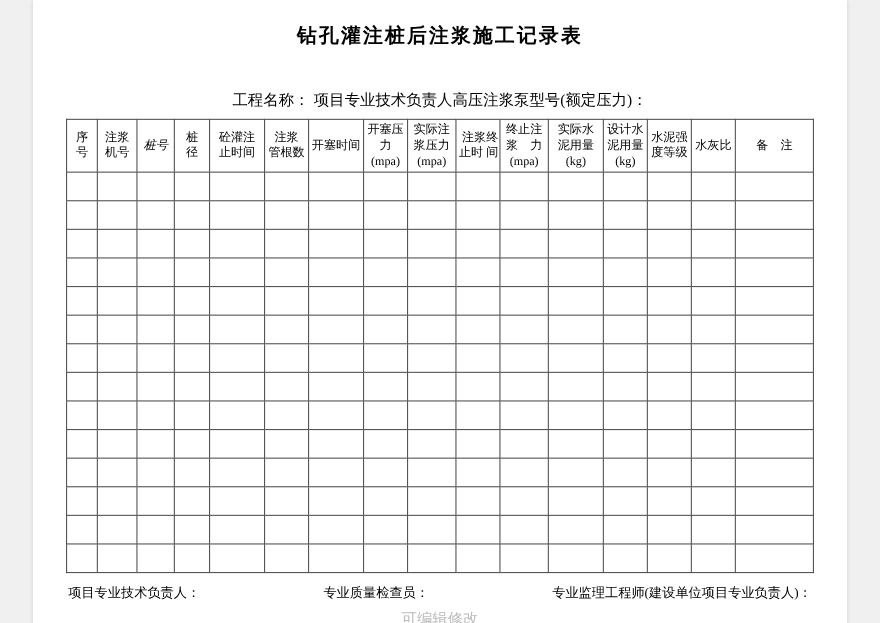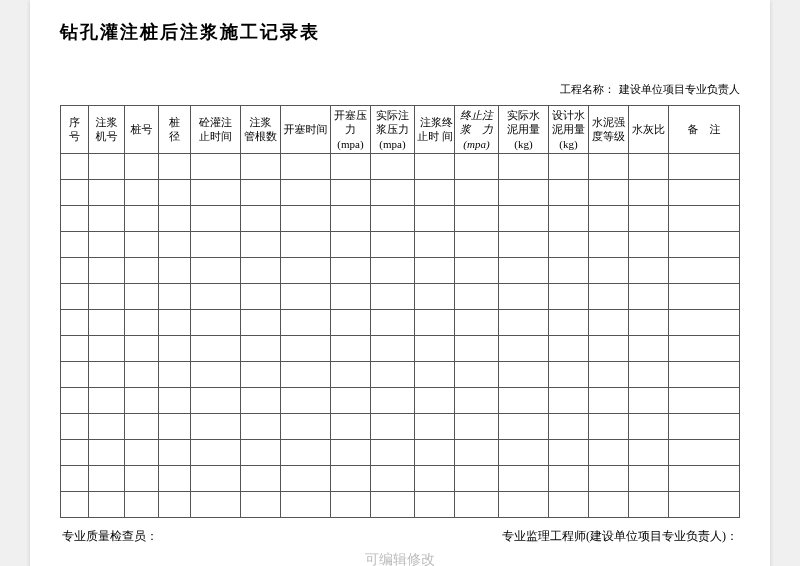--- a/index.html
+++ b/index.html
@@ -12,30 +12,30 @@
       font-family: "SimSun", "宋体", serif;
     }
     .page {
       background: #fff;
       width: 740px;
       min-height: 520px;
       padding: 20px 30px 16px 30px;
       box-shadow: 0 1px 4px rgba(0,0,0,0.15);
     }
     .main-title {
-      text-align: left;
+      text-align: center;
       font-size: 18px;
       font-weight: bold;
       margin-bottom: 10px;
       letter-spacing: 2px;
     }
     .header-info {
       display: flex;
-      justify-content: flex-end;
-      font-size: 11px;
+      justify-content: center;
+      font-size: 14px;
       margin-bottom: 8px;
       margin-top: 38px;
     }
     .header-info .left, .header-info .right {
       display: flex;
       align-items: center;
       gap: 4px;
     }
     table {
       width: 100%;
@@ -49,29 +49,29 @@
       padding: 2px 1px;
       height: 28px;
       line-height: 1.3;
     }
     th {
       background: #fff;
       font-weight: normal;
     }
     .col-seq { width: 28px; }
     .col-machine { width: 36px; }
-    .col-pile { width: 34px; }
+    .col-pile { width: 34px; font-style: italic; }
     .col-dia { width: 32px; }
     .col-fill-stop { width: 50px; }
     .col-inject { width: 40px; }
     .col-open-time { width: 50px; }
     .col-open-press { width: 40px; }
     .col-actual-press { width: 44px; }
     .col-inject-press { width: 40px; text-align: right; }
-    .col-inject-stop { width: 44px; font-style: italic; }
+    .col-inject-stop { width: 44px; }
     .col-stop-press { width: 50px; }
     .col-actual-water { width: 40px; }
     .col-design-water { width: 40px; }
     .col-cement-actual { width: 40px; }
     .col-notes { width: 36px; }
     .data-row td {
       height: 26px;
     }
     .footer {
       display: flex;
@@ -89,21 +89,24 @@
   </style>
 </head>
 <body>
 
 <div class="page">
   <div class="main-title">钻孔灌注桩后注浆施工记录表</div>
 
   <div class="header-info">
     <div class="left">
       <span>工程名称：</span>
-      <span>建设单位项目专业负责人</span>
+      <span>项目专业技术负责人</span>
+    </div>
+    <div class="right">
+      <span>高压注浆泵型号(额定压力)：</span>
     </div>
   </div>
 
   <table>
     <thead>
       <tr>
         <th class="col-seq">序<br>号</th>
         <th class="col-machine">注浆<br>机号</th>
         <th class="col-pile">桩号</th>
         <th class="col-dia">桩<br>径</th>
@@ -371,18 +374,19 @@
           <td>&nbsp;</td>
           <td>&nbsp;</td>
           <td>&nbsp;</td>
           <td>&nbsp;</td>
           <td>&nbsp;</td>
         </tr>
       </tbody>
   </table>
 
   <div class="footer">
+    <span>项目专业技术负责人：</span>
     <span>专业质量检查员：</span>
     <span>专业监理工程师(建设单位项目专业负责人)：</span>
   </div>
 
   <div class="watermark">可编辑修改</div>
 </div>
 
 </body></html>

